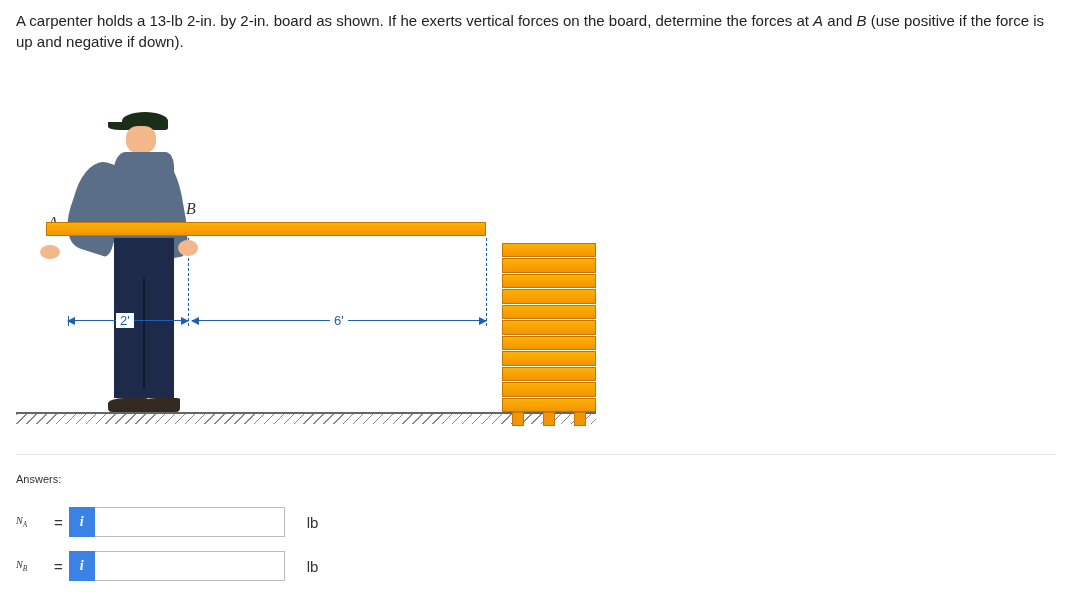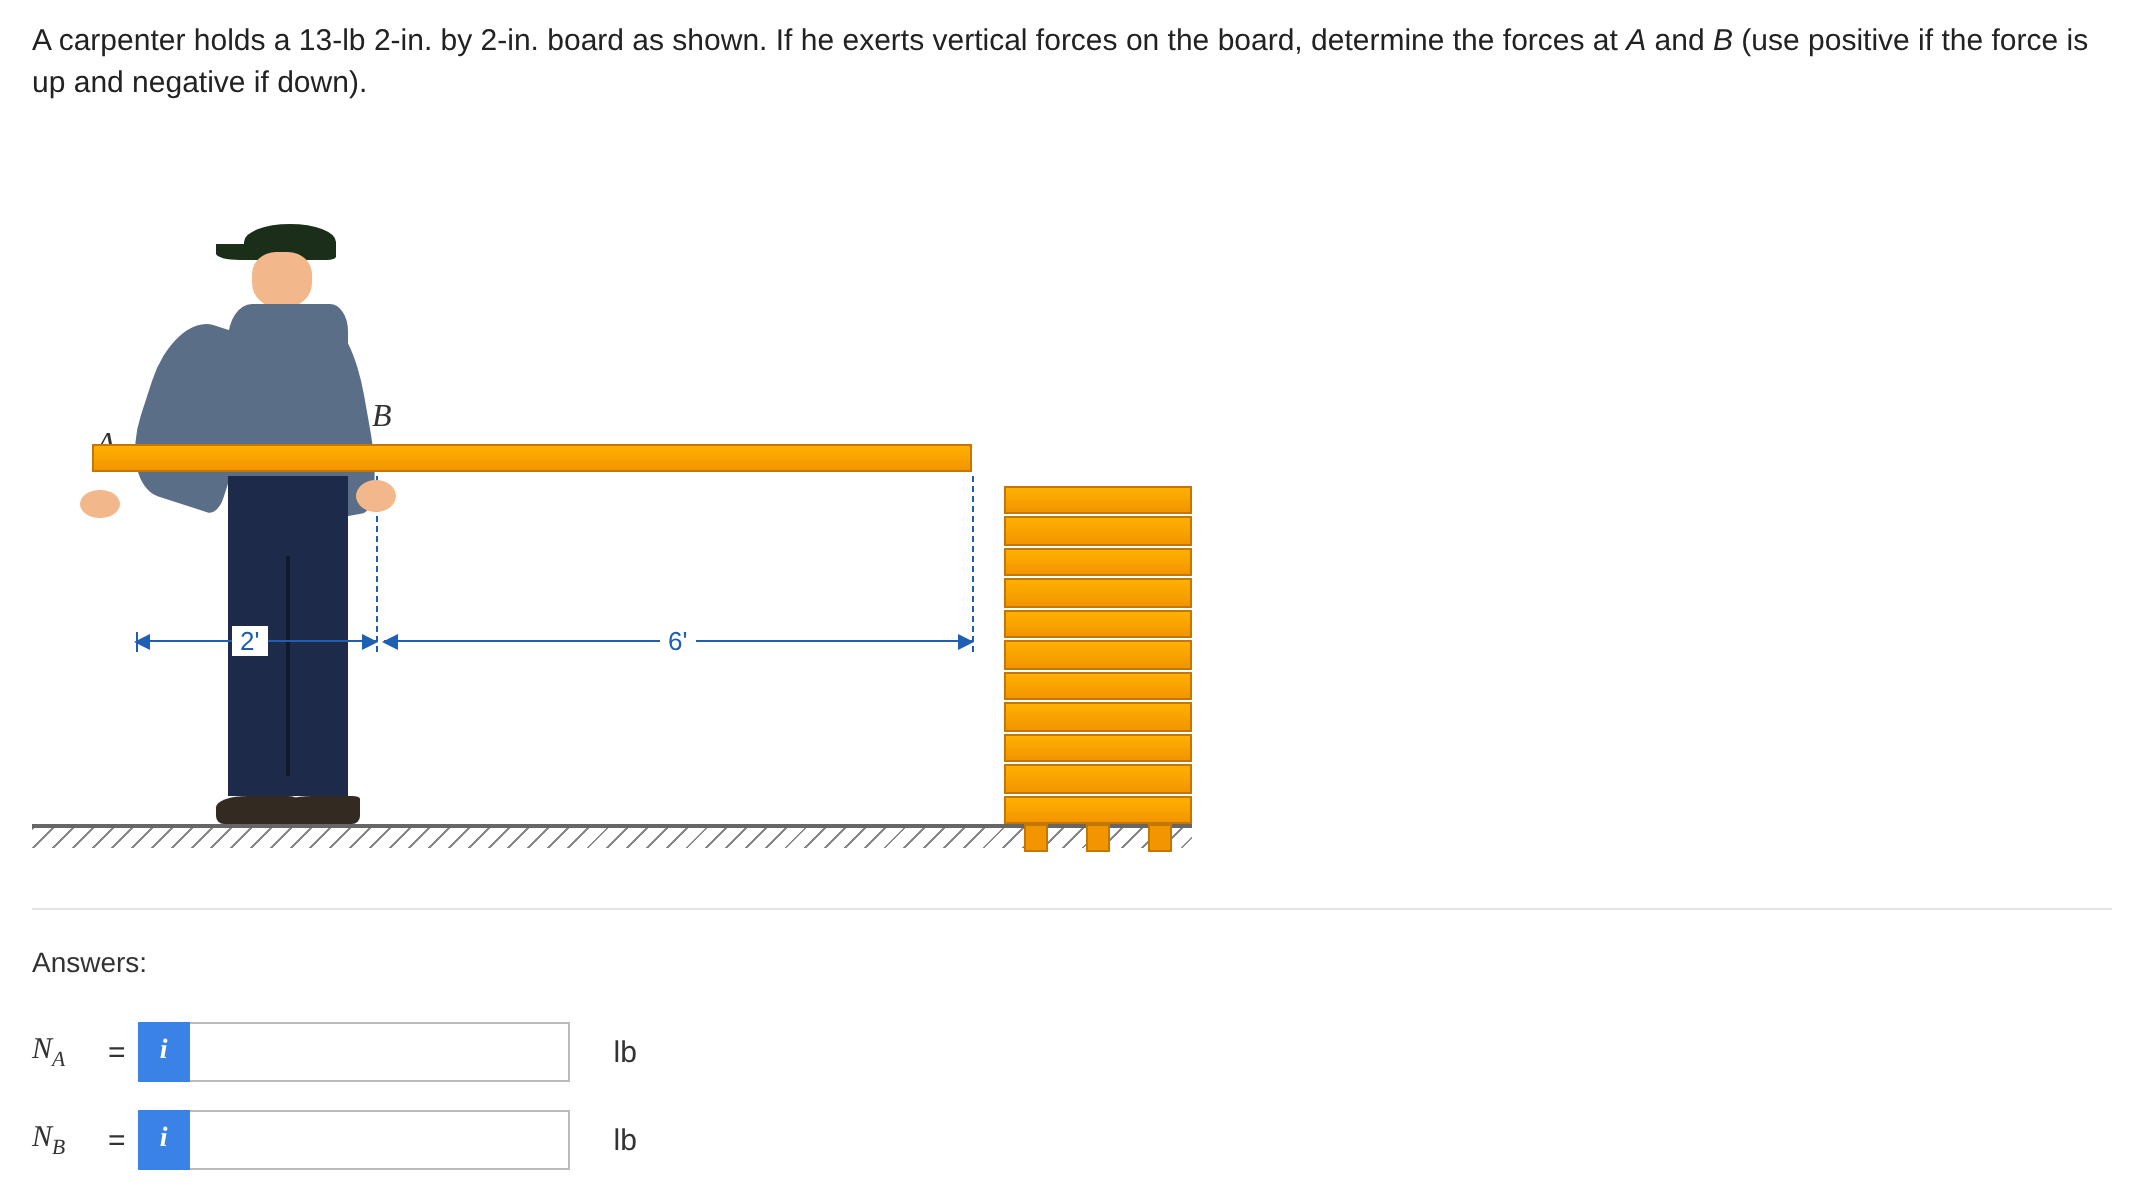--- a/index.html
+++ b/index.html
@@ -211,32 +211,32 @@
       width: 12px; height: 14px;
       background: #f29500;
       border: 1px solid #c47700;
     }
 
     .answers-section {
       border-top: 1px solid #e3e3e3;
       padding-top: 18px;
     }
     .answers-label {
-      font-size: 14px;
+      font-size: 11px;
       margin-bottom: 22px;
     }
     .ans-row {
       display: flex;
       align-items: center;
       margin-bottom: 14px;
     }
     .ans-var {
       font-style: italic;
       font-family: Georgia, serif;
-      font-size: 15px;
+      font-size: 10px;
       width: 38px;
     }
     .ans-sub { font-size: 0.72em; font-style: italic; }
     .ans-eq { margin: 0 6px 0 0; font-size: 15px; }
     .info-icon {
       width: 26px; height: 30px;
       background: #3b82e6;
       color: #fff;
       display: flex;
       align-items: center;

